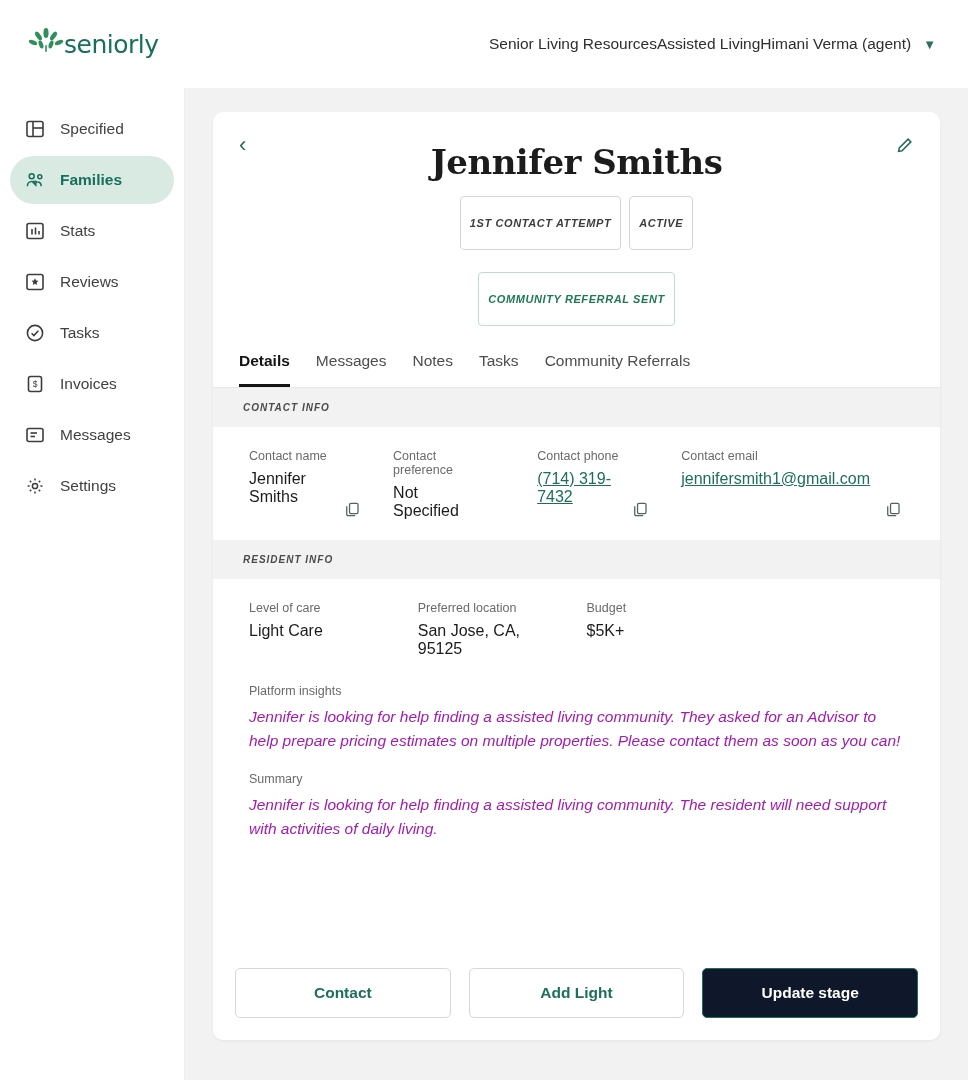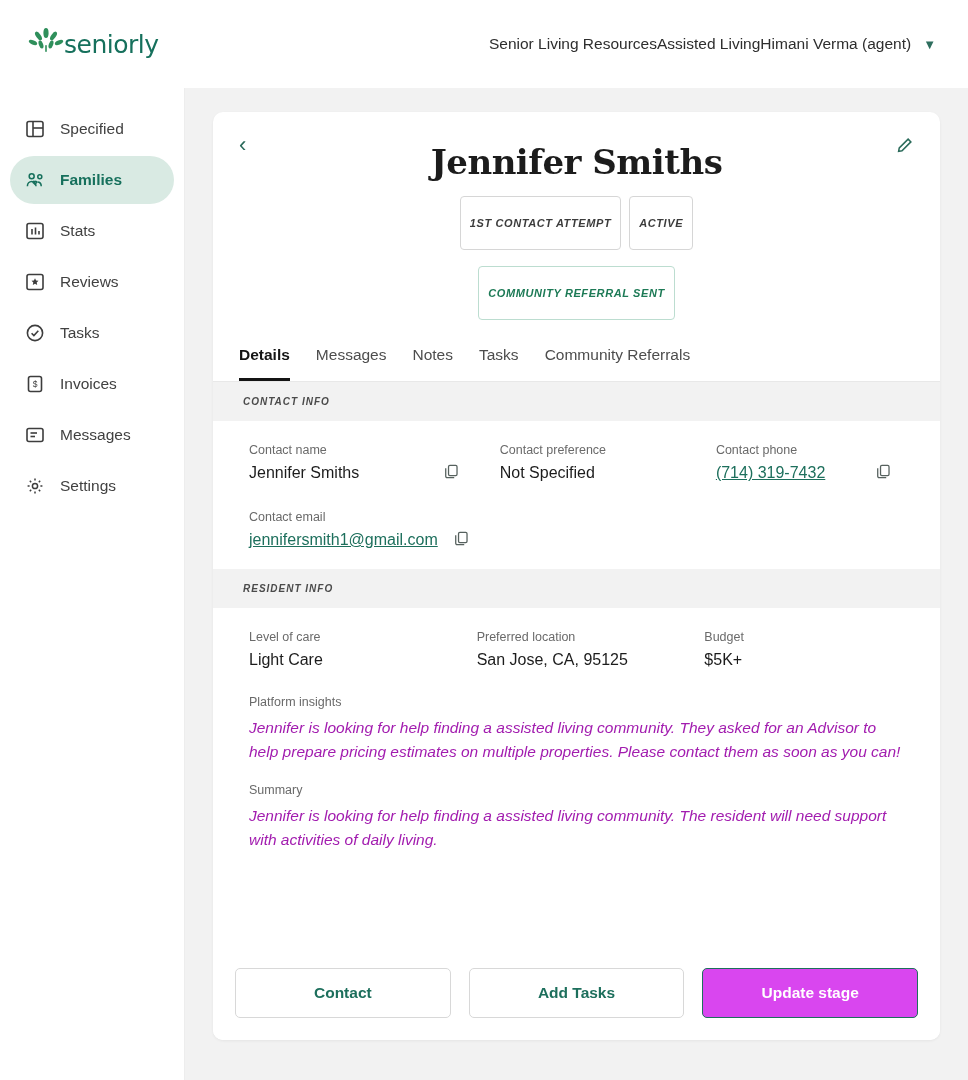--- a/index.html
+++ b/index.html
@@ -141,21 +141,21 @@
     border-radius: 4px;
     padding: 20px 9px;
     font-size: 11px;
     font-weight: 700;
     letter-spacing: 0.6px;
     color: #3c3c3c;
     background: #fff;
     font-style: italic;
   }
   .badge.green { color: #1d7a56; border-color: #bcddd0; }
-  .badges.second { margin-top: 12px; text-align: center; }
+  .badges.second { margin-top: 18px; text-align: center; }
   
   .tabs {
     display: flex;
     gap: 26px;
     padding: 22px 0 0 26px;
     border-bottom: 1px solid #e8e8e8;
   }
   .tab {
     font-size: 15.5px;
     color: #4d4d4d;
@@ -174,22 +174,22 @@
     padding: 14px 0 14px 30px;
     font-size: 10px;
     font-weight: 700;
     letter-spacing: 1px;
     color: #4b4b4b;
     font-style: italic;
   }
   .content-pad { padding: 0 30px; }
   .field-grid {
     display: grid;
-    grid-template-columns: 1fr 1fr 1fr;
-    column-gap: 16px;
+    grid-template-columns: 1fr 1fr 1fr 1fr;
+    column-gap: 8px;
   }
   .field {
     position: relative;
     padding: 22px 40px 6px 6px;
   }
   .field-label {
     font-size: 12.5px;
     color: #6a6a6a;
     margin-bottom: 7px;
   }
@@ -240,21 +240,21 @@
     background: #fff;
     font-size: 15.5px;
     font-weight: 700;
     color: #1d6f5c;
     cursor: pointer;
     display: flex;
     align-items: center;
     justify-content: center;
   }
   .btn.primary {
-    background: #d946ef;
+    background: #0f172a;
     border-color: #1d6f5c;
     color: #ffffff;
     text-align: right;
   }
   .scroll-body {
     height: 580px;
     overflow: hidden;
     position: relative;
   }
 </style>
@@ -483,19 +483,19 @@
             <div class="field-label">Summary</div>
             <p class="para">Jennifer is looking for help finding a assisted living community. The resident will need support with activities of daily living.</p>
           </div>
         </div>
       </div>
 
       <div class="fade"></div>
 
       <div class="footer">
         <button class="btn">Contact</button>
-        <button class="btn">Add Tasks</button>
+        <button class="btn">Add Light</button>
         <button class="btn primary">Update stage</button>
       </div>
 
     </section>
   </main>
 </div>
 
 </body></html>

